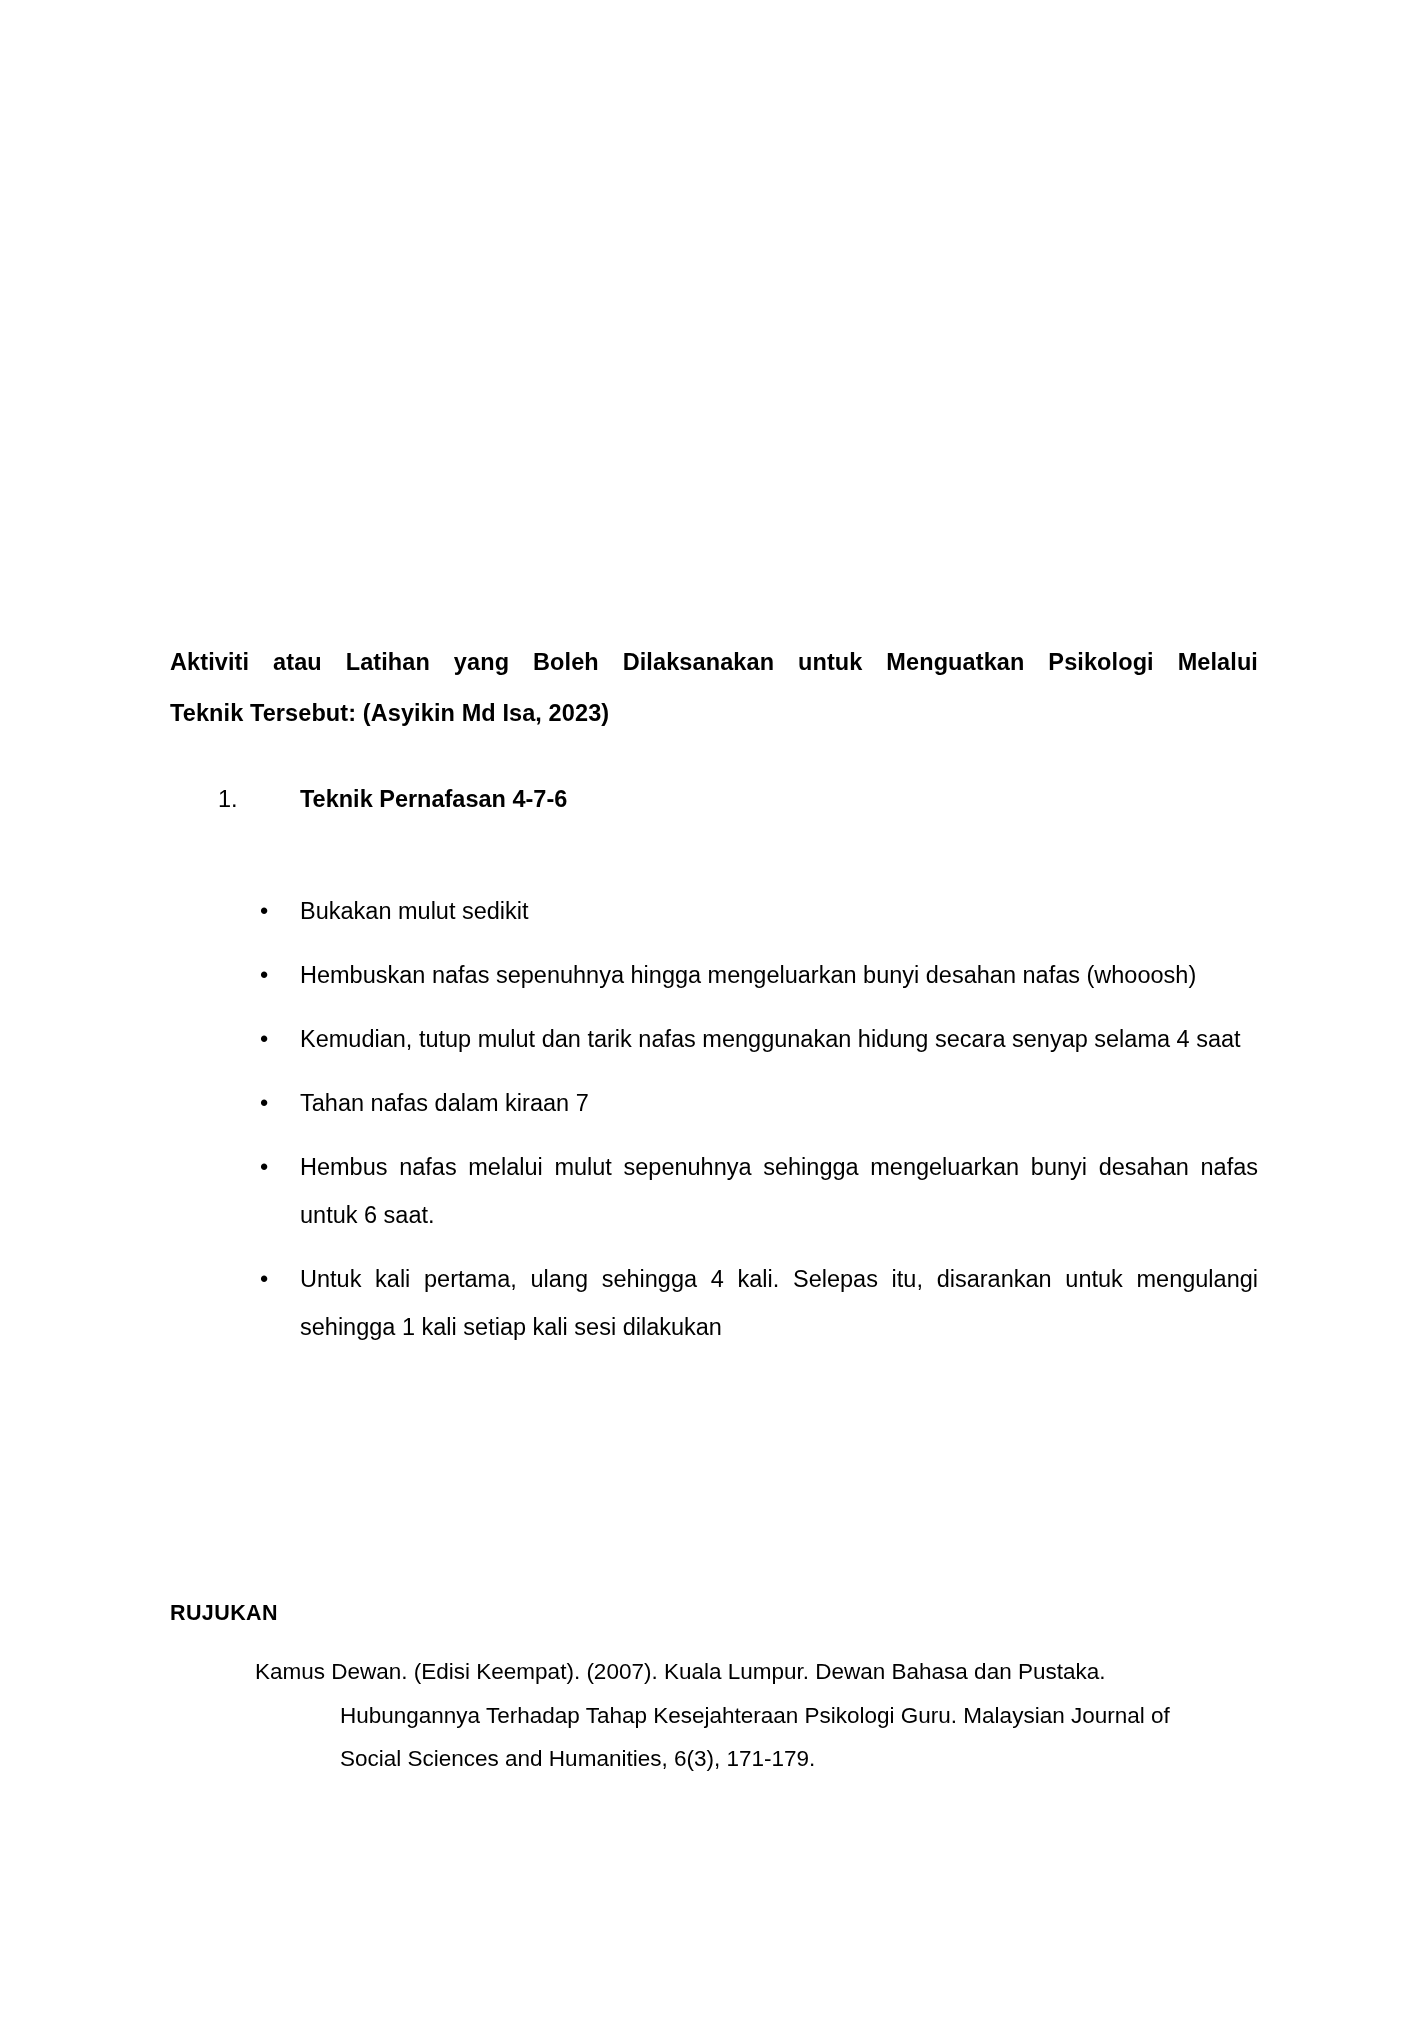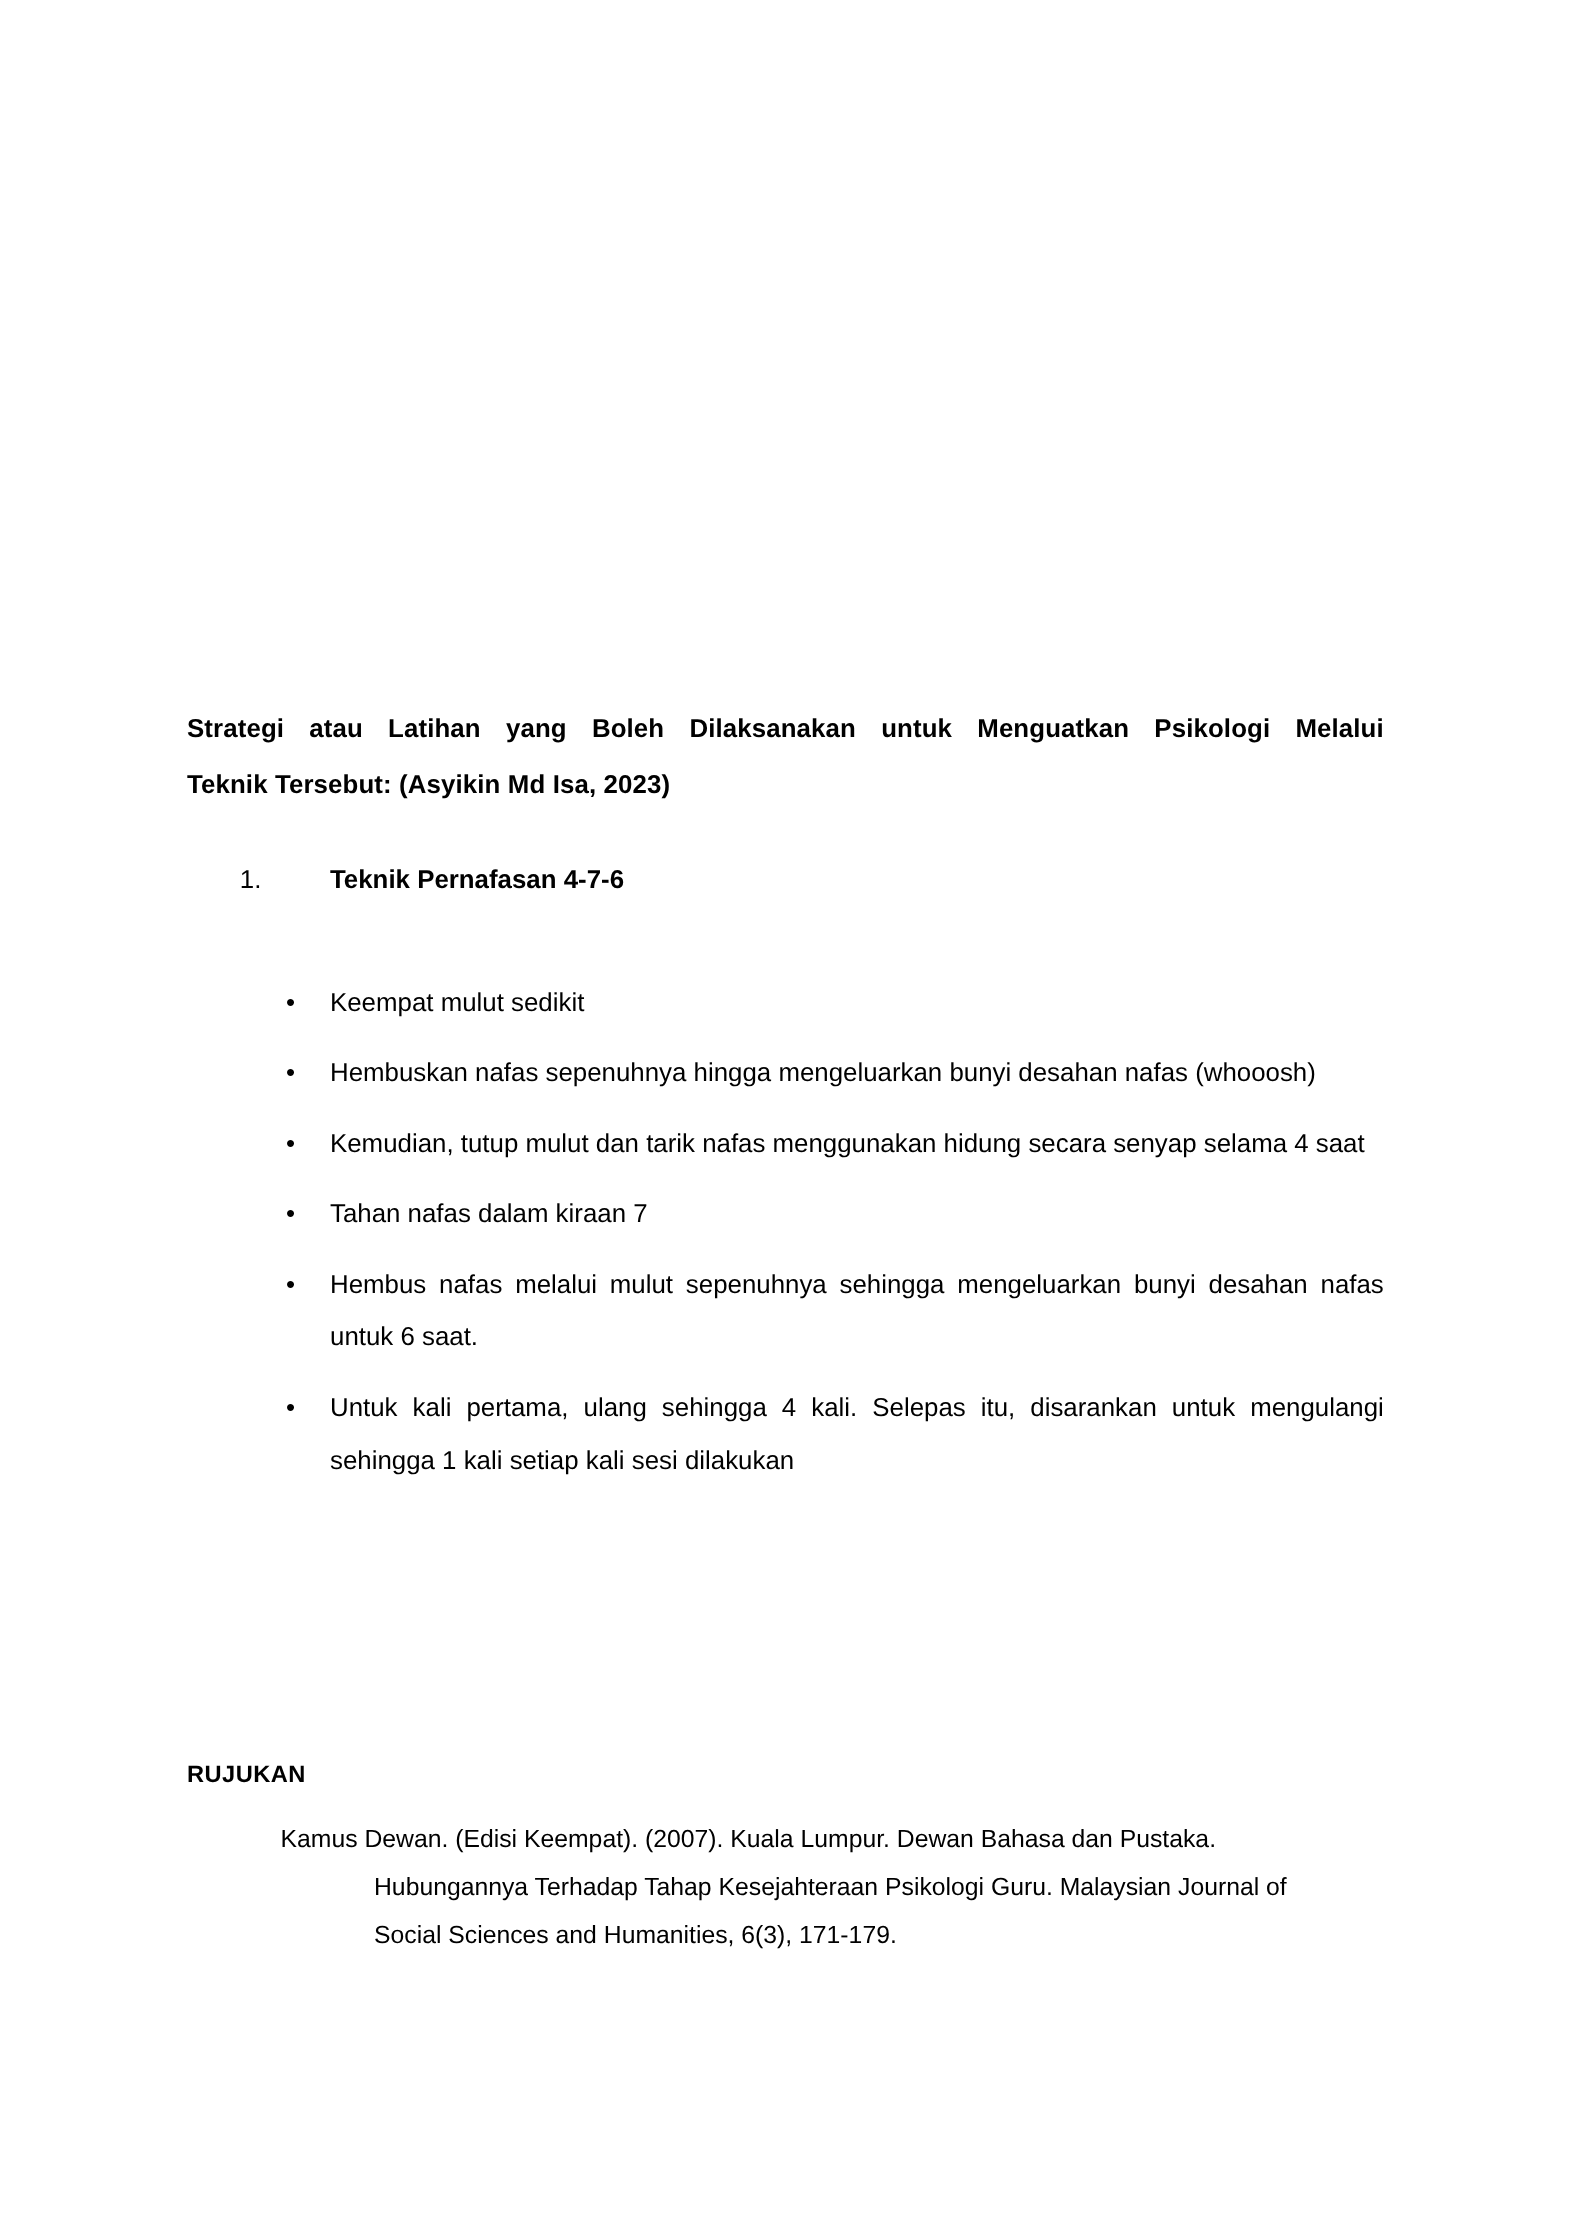--- a/index.html
+++ b/index.html
@@ -141,36 +141,36 @@
     padding-left: 0;
   }
 </style>
 </head>
 <body>
 
 <div class="page">
   <div class="content">
 
     <div class="section-title">
-      <span class="ln just">Strategi atau Latihan yang Boleh Dilaksanakan untuk Menguatkan Psikologi Melalui</span>
+      <span class="ln just">Aktiviti atau Latihan yang Boleh Dilaksanakan untuk Menguatkan Psikologi Melalui</span>
       <span class="ln">Teknik Tersebut: (Asyikin Md Isa, 2023)</span>
     </div>
 
     <div class="numbered-list">
       <div class="numbered-item">
         <span class="num">1.</span>
         <span class="nlabel">Teknik Pernafasan 4-7-6</span>
       </div>
     </div>
 
     <div class="bullet-list">
 
       <div class="bullet-item">
         <span class="marker">•</span>
-        <span class="btext">Keempat mulut sedikit</span>
+        <span class="btext">Bukakan mulut sedikit</span>
       </div>
 
       <div class="bullet-item">
         <span class="marker">•</span>
         <span class="btext">Hembuskan nafas sepenuhnya hingga mengeluarkan bunyi desahan nafas (whooosh)</span>
       </div>
 
       <div class="bullet-item">
         <span class="marker">•</span>
         <span class="btext">Kemudian, tutup mulut dan tarik nafas menggunakan hidung secara senyap selama 4 saat</span>

